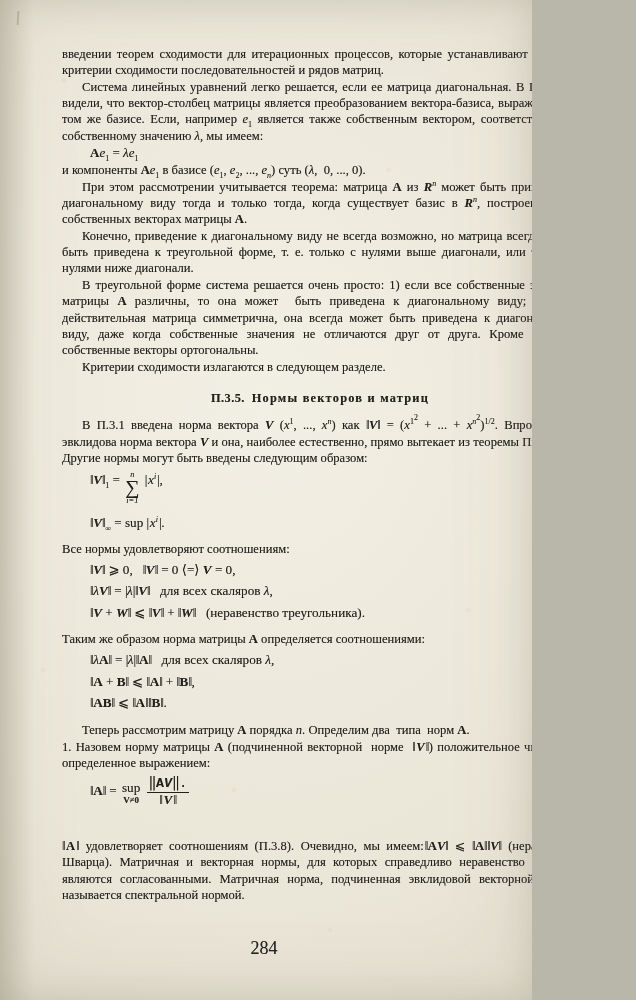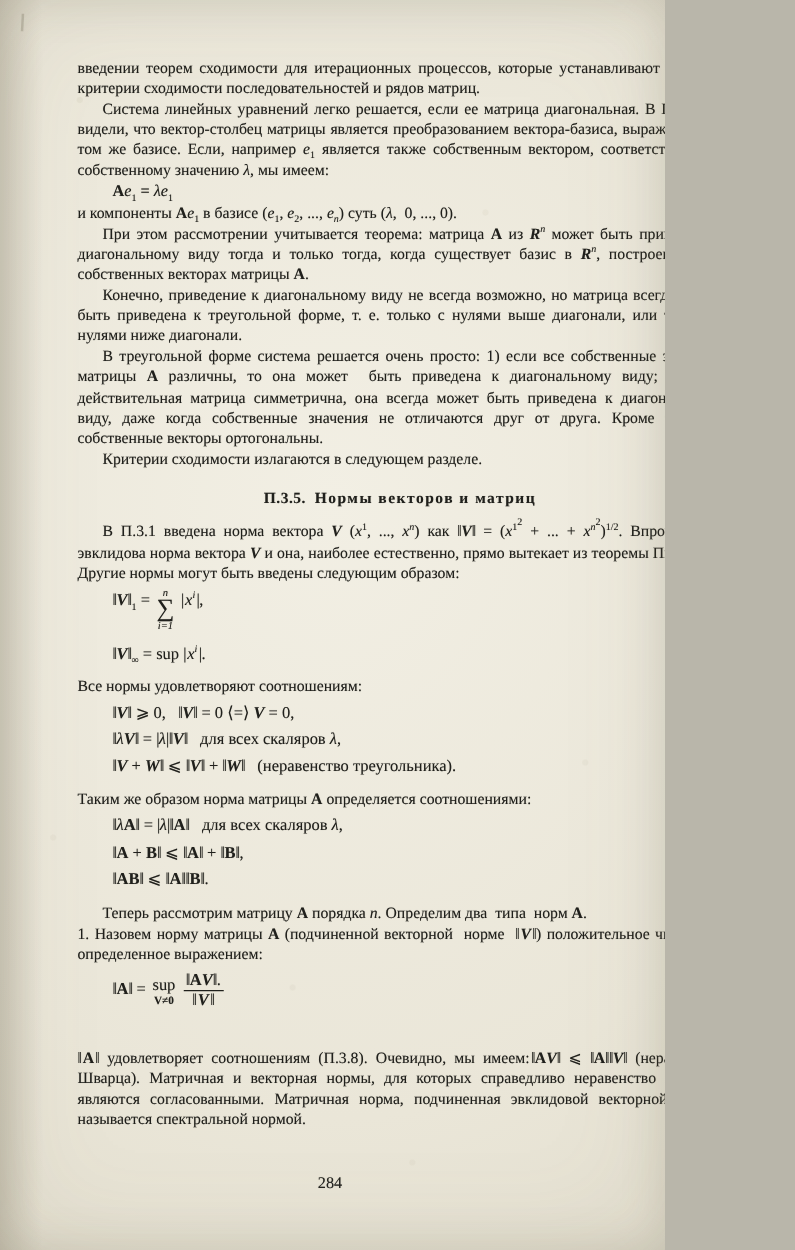--- a/index.html
+++ b/index.html
@@ -184,35 +184,35 @@
   }
 
   
   .frac {
     display: inline-block;
     vertical-align: middle;
     text-align: center;
     line-height: 1.12;
     margin: 0 1px;
   }
-  .frac .num { display: block; padding: 0 2px; }
+  .frac .num { display: block; padding: 0 2px; font-family: Liberation Mono, monospace; }
   .frac .den {
     display: block;
     padding: 0 2px;
     border-top: 1px solid #20201c;
   }
 
   
   .folio {
     position: absolute;
     left: 0;
     right: 4px;
     top: 938px;
     text-align: center;
-    font-size: 13px;
+    font-size: 18px;
     color: #232320;
   }
 
   
   .textblock, .folio {
     text-shadow: 0 0 .6px rgba(40,38,30,.40);
   }
 </style>
 </head>
 <body>

